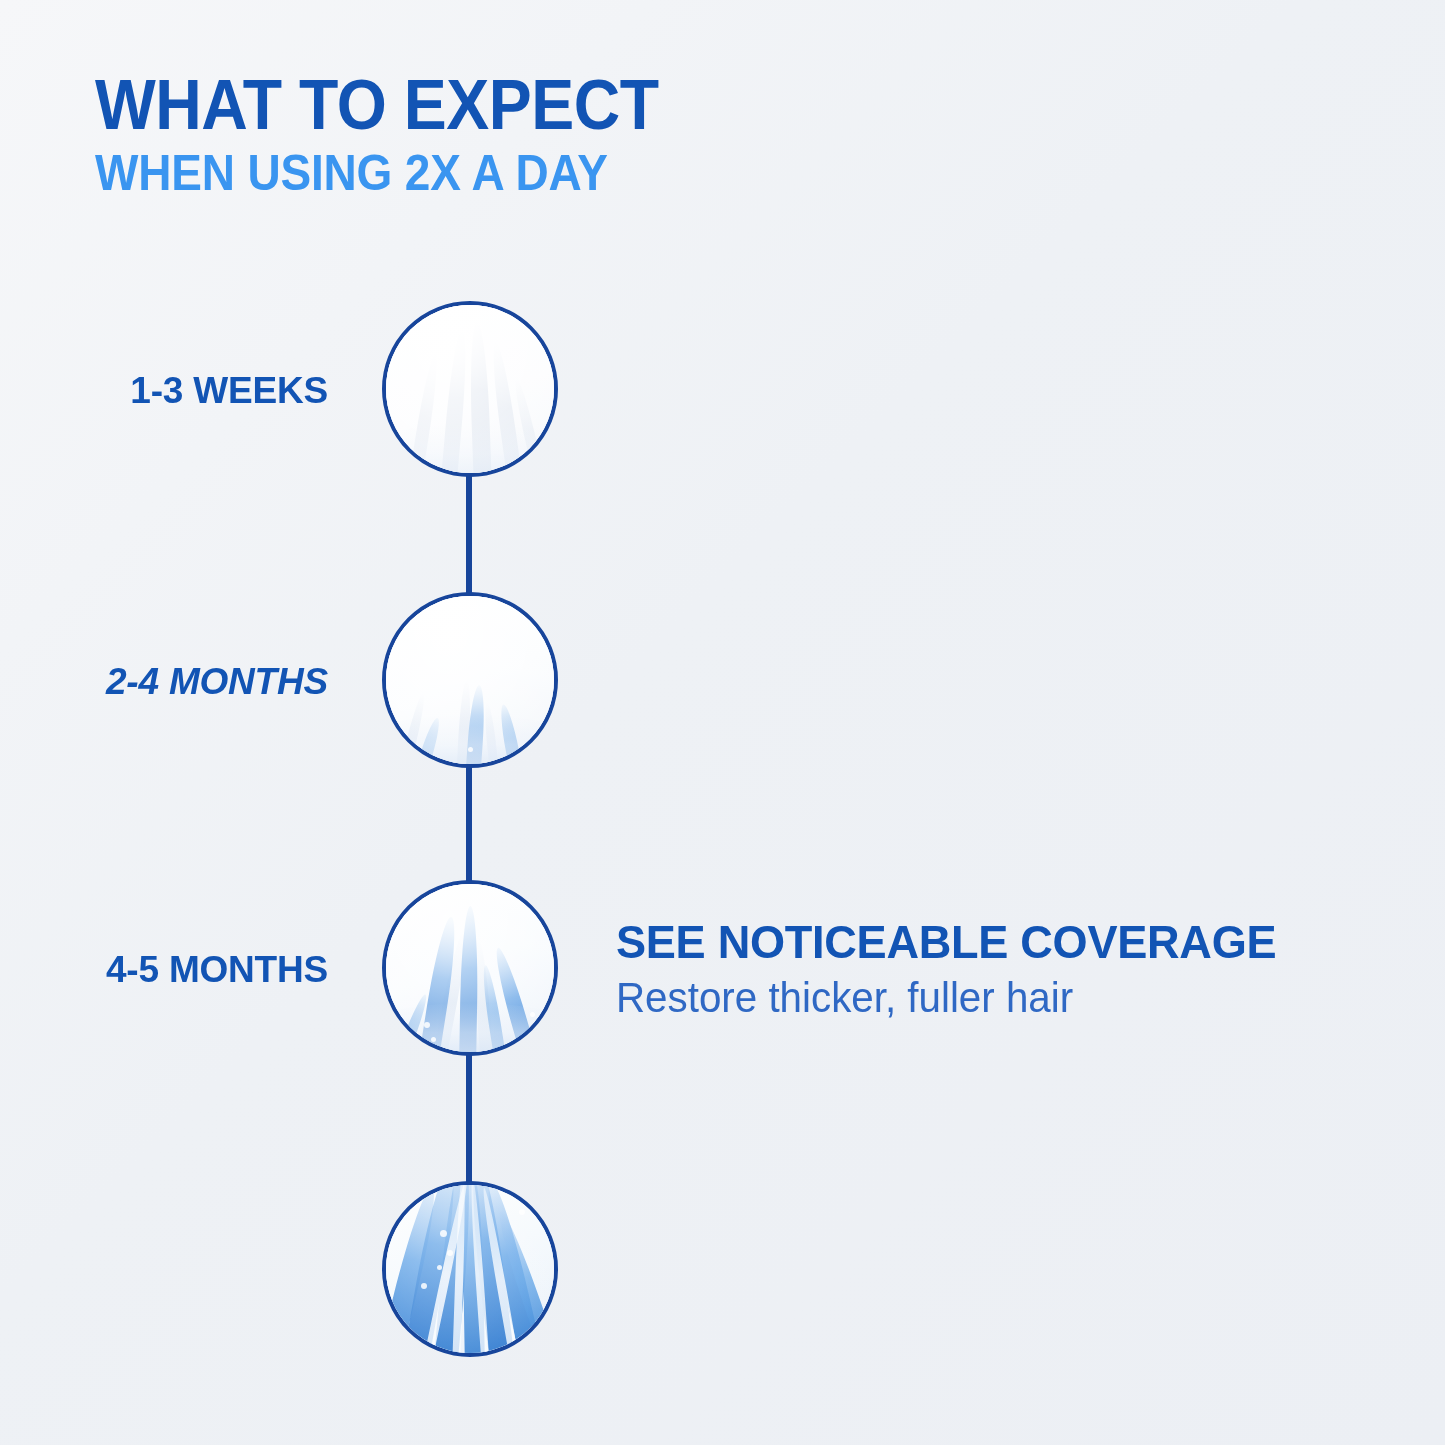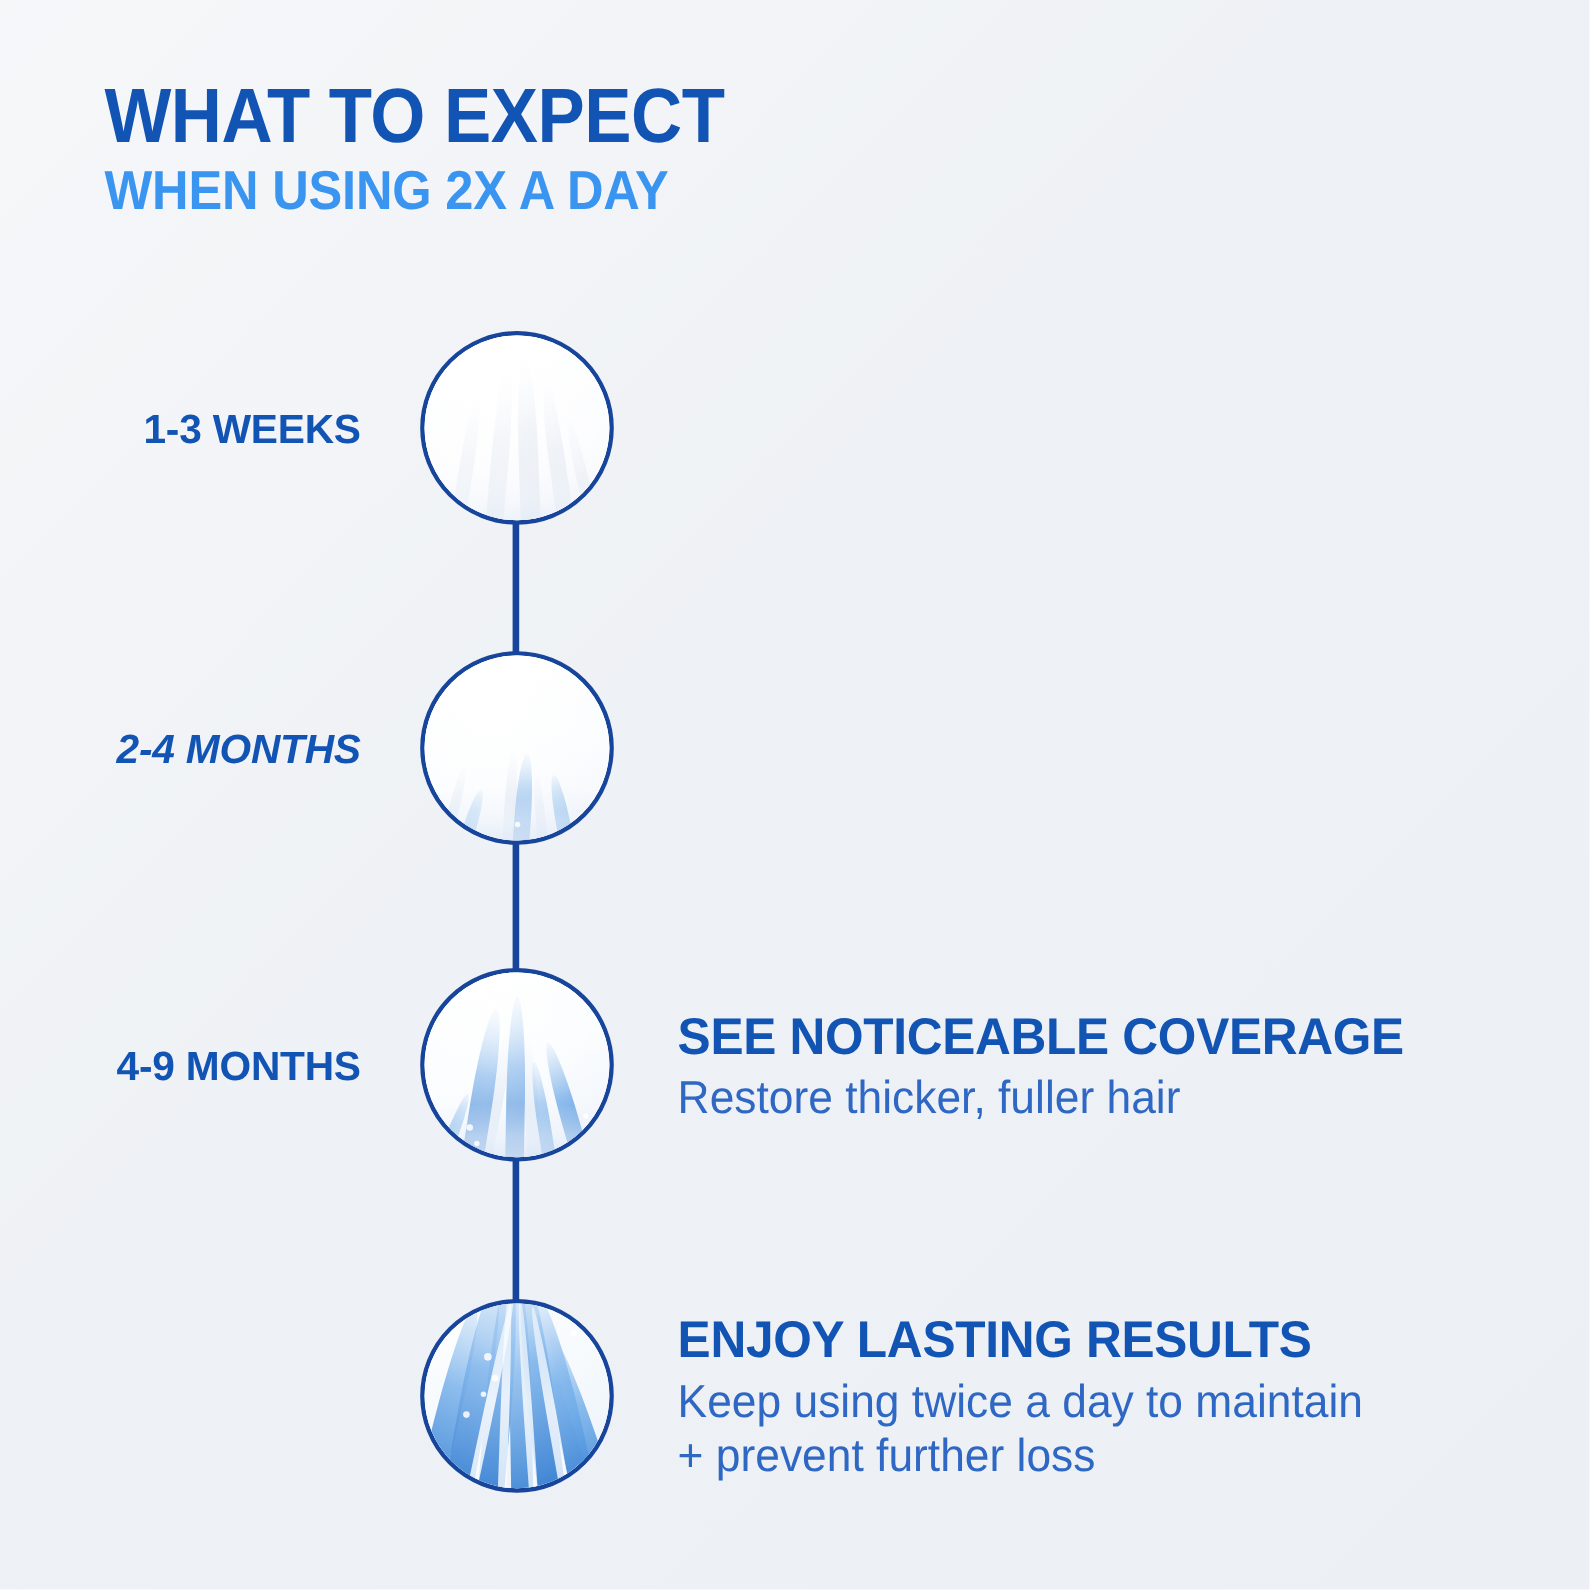--- a/index.html
+++ b/index.html
@@ -248,21 +248,21 @@
           <div class="strand" style="left:74%;width:13px;height:45%;background:linear-gradient(180deg,rgba(125,180,236,0.14) 0%,rgba(55,138,223,0.76) 44%,rgba(22,107,202,0.96) 100%);transform:rotate(-11deg);"></div>
           <div class="scalp"></div>
           <div class="glint" style="left:49%;bottom:9%;width:5px;height:5px;"></div>
           <div class="haze"></div>
         </div>
       </div>
 
     </div>
 
     <div class="row row-3">
-      <div class="time-label">4-9 MONTHS</div>
+      <div class="time-label">4-5 MONTHS</div>
 
       <div class="node">
         <div class="node-art">
           <div style="position:absolute;inset:0;background:linear-gradient(160deg,#ffffff 0%,#f8fbfe 48%,#e9f0f8 100%);"></div>
 
           <div class="strand" style="left:27%;width:14px;height:80%;background:linear-gradient(180deg,rgba(222,232,244,0) 0%,rgba(196,212,234,0.65) 50%,rgba(216,228,242,0.82) 100%);transform:rotate(11deg);"></div>
           <div class="strand" style="left:56%;width:13px;height:74%;background:linear-gradient(180deg,rgba(224,233,245,0) 0%,rgba(198,214,235,0.62) 52%,rgba(218,229,243,0.8) 100%);transform:rotate(-4deg);"></div>
 
           <div class="strand" style="left:5%;width:11px;height:46%;background:linear-gradient(180deg,rgba(128,182,238,0.18) 0%,rgba(50,134,222,0.8) 44%,rgba(18,102,199,0.97) 100%);transform:rotate(21deg);"></div>
           <div class="strand" style="left:20%;width:20px;height:88%;background:linear-gradient(180deg,rgba(120,178,237,0.16) 0%,rgba(42,128,220,0.85) 40%,rgba(14,96,196,0.98) 100%);transform:rotate(9deg);"></div>
@@ -305,23 +305,16 @@
           <div class="strand" style="left:74%;width:9px;height:106%;background:linear-gradient(180deg,rgba(255,255,255,0.52) 0%,rgba(255,255,255,0.82) 50%,rgba(246,251,255,0.78) 100%);transform:rotate(-10deg);"></div>
           <div class="glint" style="left:33%;top:28%;width:7px;height:7px;"></div>
           <div class="glint" style="left:37%;top:39%;width:6px;height:6px;"></div>
           <div class="glint" style="left:31%;top:48%;width:5px;height:5px;"></div>
           <div class="glint" style="left:22%;top:58%;width:6px;height:6px;"></div>
           <div class="glint" style="left:78%;top:16%;width:6px;height:6px;"></div>
           <div class="haze" style="opacity:0.45;"></div>
         </div>
       </div>
 
-      <div class="copy">
-        <div class="copy-head">ENJOY LASTING RESULTS</div>
-        <div class="copy-body">
-          <span class="ln">Keep using twice a day to maintain</span>
-          <span class="ln">+ prevent further loss</span>
-        </div>
-      </div>
     </div>
 
   </div>
 </div>
 
 </body></html>

